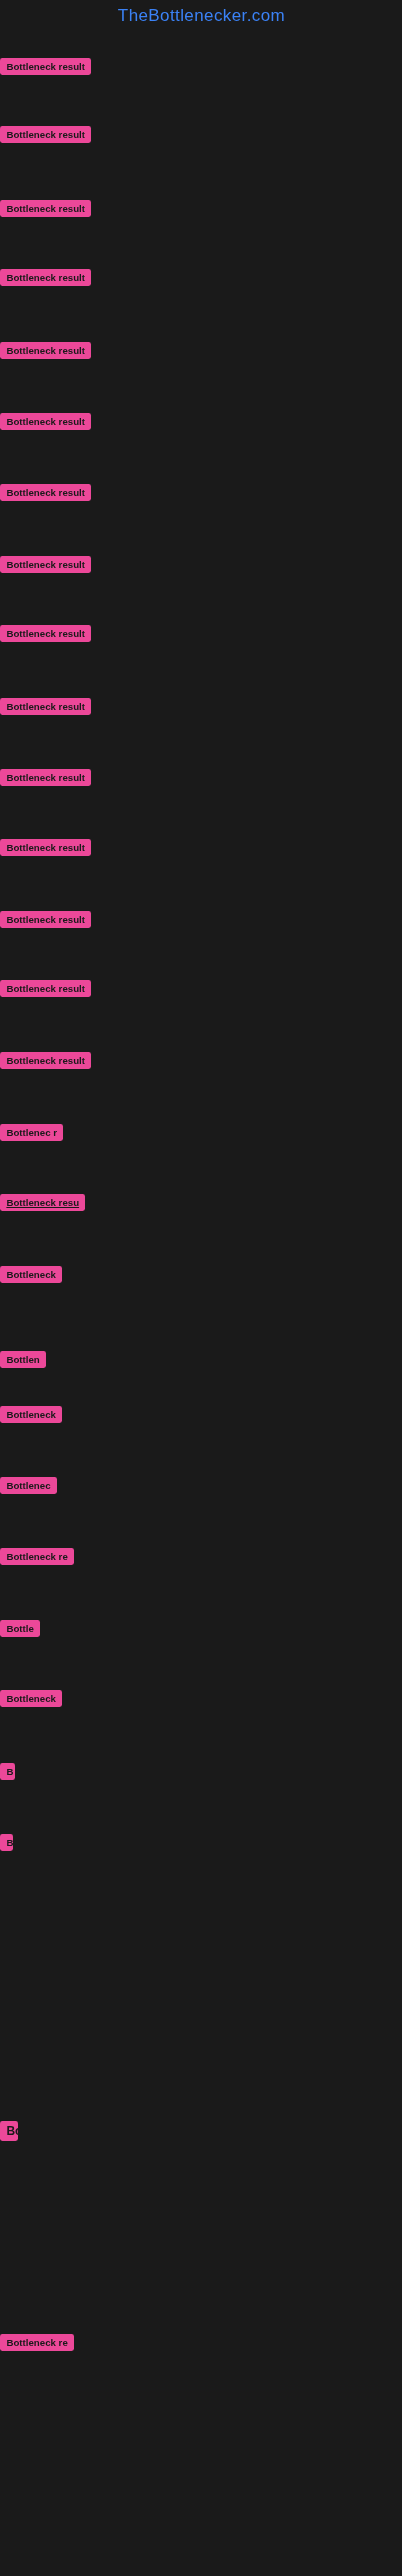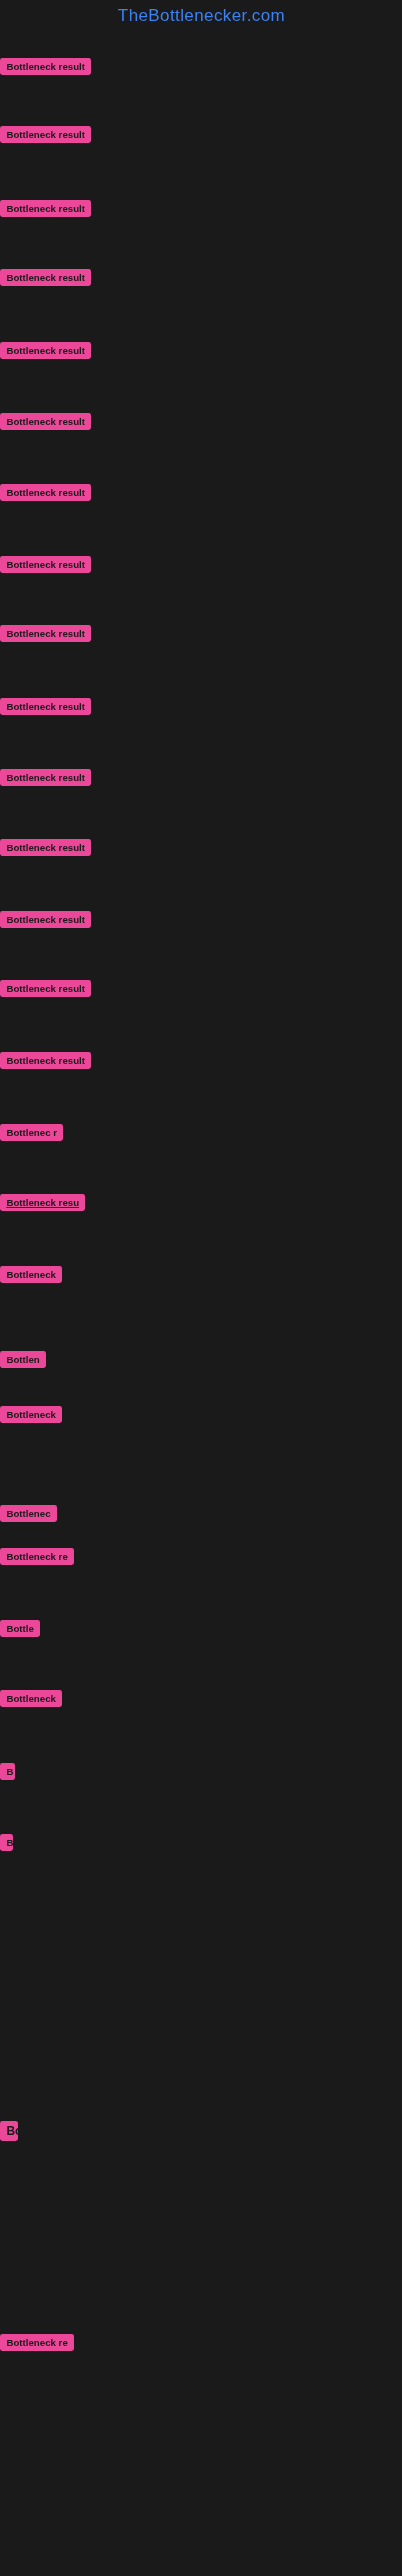--- a/index.html
+++ b/index.html
@@ -59,21 +59,21 @@
     <div class="bottleneck-item" style="top: 733px;"><span class="bottleneck-badge" style="font-size: 9.7px; max-width: 105px; overflow: hidden; display: inline-block;">Bottleneck result</span></div>
     <div class="bottleneck-item" style="top: 803px;"><span class="bottleneck-badge" style="font-size: 9.7px; max-width: 105px; overflow: hidden; display: inline-block;">Bottleneck result</span></div>
     <div class="bottleneck-item" style="top: 875px;"><span class="bottleneck-badge" style="font-size: 9.7px; max-width: 105px; overflow: hidden; display: inline-block;">Bottleneck result</span></div>
     <div class="bottleneck-item" style="top: 944px;"><span class="bottleneck-badge" style="font-size: 9.7px; max-width: 105px; overflow: hidden; display: inline-block;">Bottleneck result</span></div>
     <div class="bottleneck-item" style="top: 1016px;"><span class="bottleneck-badge" style="font-size: 9.7px; max-width: 101px; overflow: hidden; display: inline-block;">Bottleneck result</span></div>
     <div class="bottleneck-item" style="top: 1088px;"><span class="bottleneck-badge" style="font-size: 9.7px; max-width: 72px; overflow: hidden; display: inline-block;">Bottlenec r</span></div>
     <div class="bottleneck-item" style="top: 1158px;"><span class="bottleneck-badge" style="font-size: 9.7px; max-width: 87px; overflow: hidden; display: inline-block; text-decoration: underline;">Bottleneck resu</span></div>
     <div class="bottleneck-item" style="top: 1230px;"><span class="bottleneck-badge" style="font-size: 9.7px; max-width: 64px; overflow: hidden; display: inline-block;">Bottleneck</span></div>
     <div class="bottleneck-item" style="top: 1300px; margin-top: 15px;"><span class="bottleneck-badge" style="font-size: 9.7px; max-width: 48px; overflow: hidden; display: inline-block;">Bottlen</span></div>
     <div class="bottleneck-item" style="top: 1370px;"><span class="bottleneck-badge" style="font-size: 9.7px; max-width: 64px; overflow: hidden; display: inline-block;">Bottleneck</span></div>
-    <div class="bottleneck-item" style="top: 1441px; margin-top: 28px;"><span class="bottleneck-badge" style="font-size: 9.7px; max-width: 58px; overflow: hidden; display: inline-block;">Bottlenec</span></div>
+    <div class="bottleneck-item" style="top: 1441px;"><span class="bottleneck-badge" style="font-size: 9.7px; max-width: 58px; overflow: hidden; display: inline-block;">Bottlenec</span></div>
     <div class="bottleneck-item" style="top: 1512px;"><span class="bottleneck-badge" style="font-size: 9.7px; max-width: 79px; overflow: hidden; display: inline-block;">Bottleneck re</span></div>
     <div class="bottleneck-item" style="top: 1584px;"><span class="bottleneck-badge" style="font-size: 9.7px; max-width: 42px; overflow: hidden; display: inline-block; text-align: right;">Bottle</span></div>
     <div class="bottleneck-item" style="top: 1654px;"><span class="bottleneck-badge" style="font-size: 9.7px; max-width: 64px; overflow: hidden; display: inline-block;">Bottleneck</span></div>
     <div class="bottleneck-item" style="top: 1727px;"><span class="bottleneck-badge" style="font-size: 9.7px; max-width: 14.5px; overflow: hidden; display: inline-block;">B</span></div>
     <div class="bottleneck-item" style="top: 1798px;"><span class="bottleneck-badge" style="font-size: 9.7px; max-width: 11.3px; overflow: hidden; display: inline-block;">B</span></div>
     <div class="bottleneck-item" style="top: 2085px;"><span class="bottleneck-badge" style="font-size: 12px; max-width: 17.7px; overflow: hidden; display: inline-block;">Bo</span></div>
     <div class="bottleneck-item" style="top: 2298px;"><span class="bottleneck-badge" style="font-size: 9.7px; max-width: 81px; overflow: hidden; display: inline-block;">Bottleneck re</span></div>
   </div>
 
 

